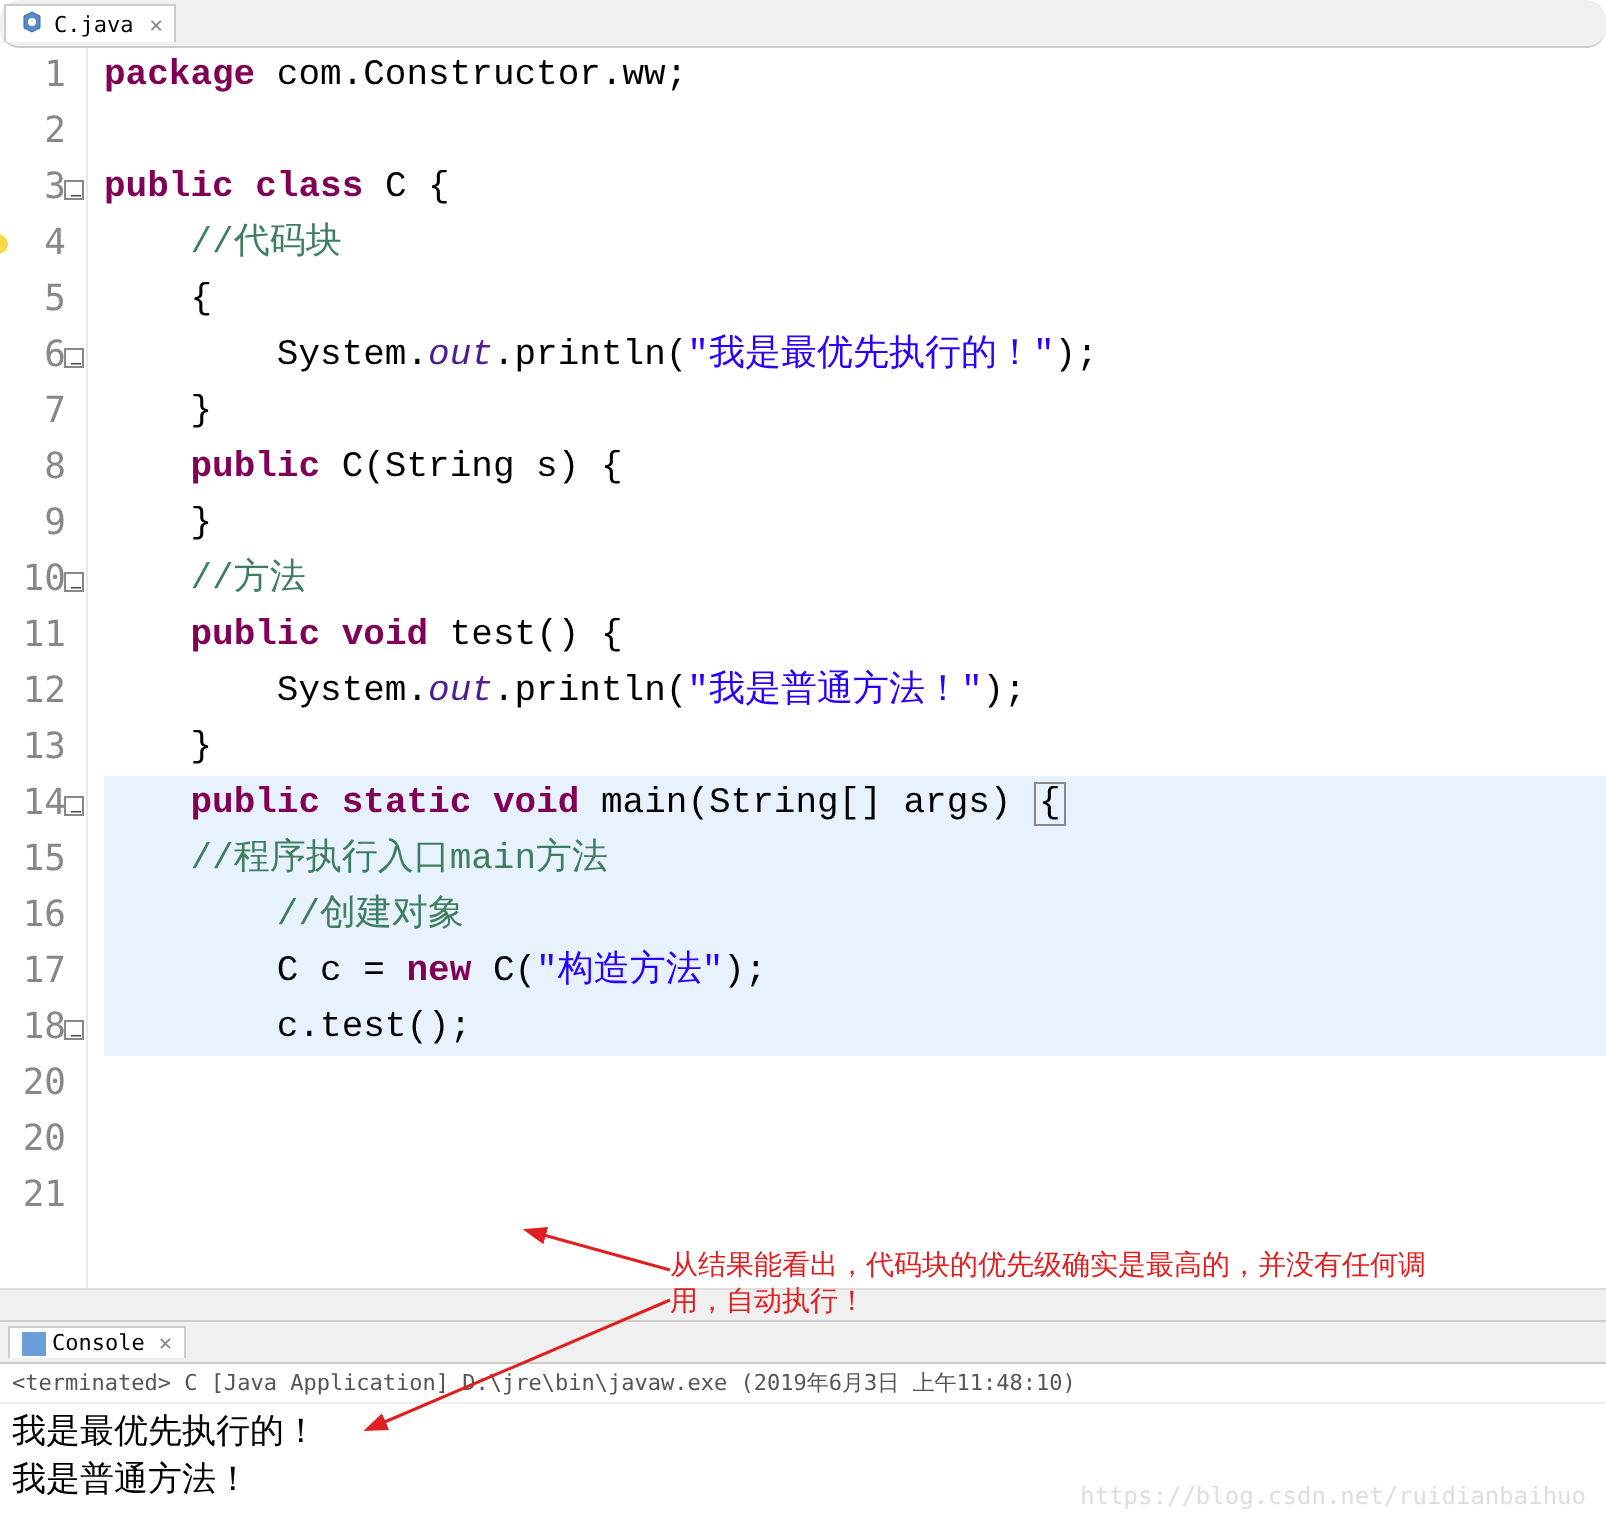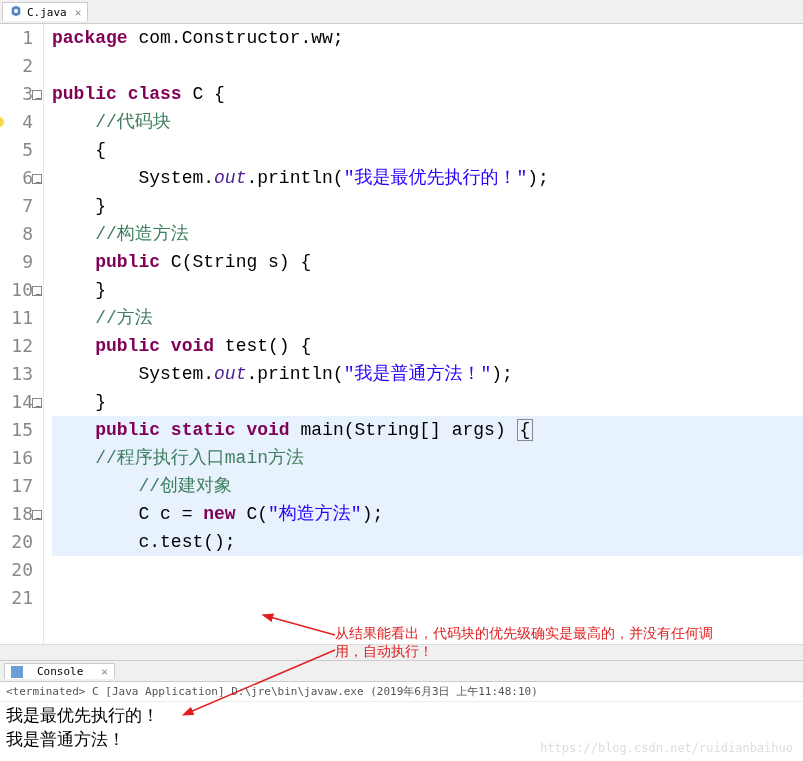--- a/index.html
+++ b/index.html
@@ -12,20 +12,21 @@
       overflow: hidden;
       position: relative;
     }
     .tab-bar {
       height: 24px;
       background: #f0f0f0;
       border-bottom: 1px solid #ccc;
       display: flex;
       align-items: center;
       padding-left: 2px;
+      border-radius: 10px;
     }
     .tab {
       background: #fff;
       border: 1px solid #ccc;
       border-bottom: none;
       padding: 2px 6px;
       font-size: 11px;
       display: flex;
       align-items: center;
       gap: 4px;
@@ -111,21 +112,21 @@
       padding-left: 4px;
       font-size: 11px;
     }
     .console-tab {
       background: #fff;
       border: 1px solid #ccc;
       border-bottom: none;
       padding: 1px 6px;
       display: flex;
       align-items: center;
-      gap: 14px;
+      gap: 3px;
     }
     .console-icon {
       width: 12px; height: 12px;
       background: #6a9ed8;
       display: inline-block;
     }
     .console-status {
       font-size: 11px;
       padding: 2px 6px;
       color: #555;
@@ -196,21 +197,20 @@
     <div class="ln">21</div>
   </div>
   <div class="code">
     <div class="cl"><span class="kw">package</span><span> com.Constructor.ww;</span></div>
     <div class="cl"></div>
     <div class="cl"><span class="kw">public</span> <span class="kw">class</span><span> C {</span></div>
     <div class="cl">    <span class="cm">//代码块</span></div>
     <div class="cl">    <span>{</span></div>
     <div class="cl">        <span>System.</span><span class="fld-i">out</span><span>.println(</span><span class="str">"我是最优先执行的！"</span><span>);</span></div>
     <div class="cl">    <span>}</span></div>
-    <div class="cl">    <span class="cm">//构造方法</span></div>
     <div class="cl">    <span class="kw">public</span><span> C(String s) {</span></div>
     <div class="cl">    <span>}</span></div>
     <div class="cl">    <span class="cm">//方法</span></div>
     <div class="cl">    <span class="kw">public</span> <span class="kw">void</span><span> test() {</span></div>
     <div class="cl">        <span>System.</span><span class="fld-i">out</span><span>.println(</span><span class="str">"我是普通方法！"</span><span>);</span></div>
     <div class="cl">    <span>}</span></div>
     <div class="cl hl-current">    <span class="kw">public</span> <span class="kw">static</span> <span class="kw">void</span><span> main(String[] args) </span><span class="cursor-box">{</span></div>
     <div class="cl hl-current">    <span class="cm">//程序执行入口main方法</span></div>
     <div class="cl hl-current">        <span class="cm">//创建对象</span></div>
     <div class="cl hl-current">        <span>C c = </span><span class="kw">new</span><span> C(</span><span class="str">"构造方法"</span><span>);</span></div>

